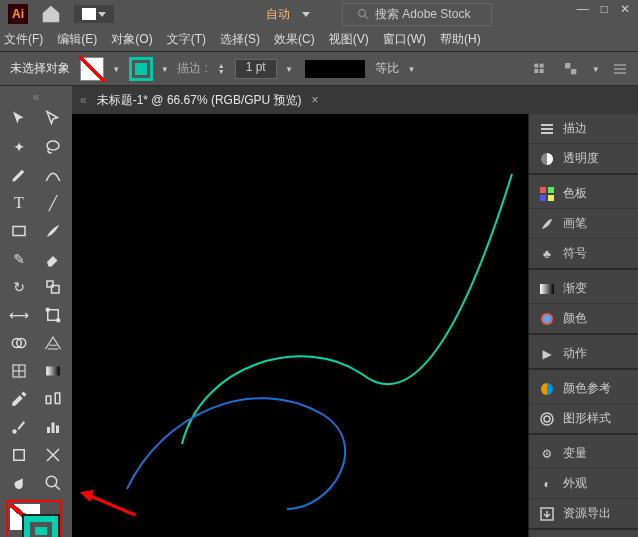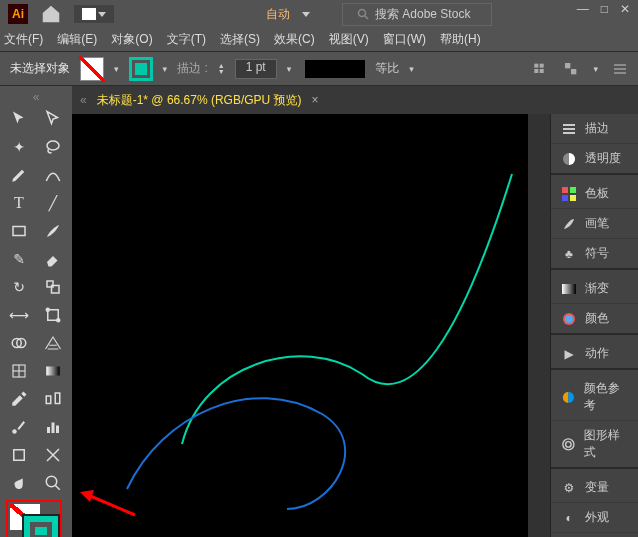--- a/index.html
+++ b/index.html
@@ -21,32 +21,32 @@
 .swatch-fill{width:24px;height:24px;background:#fff;position:relative;border:1px solid #888}
 .swatch-fill::after{content:"";position:absolute;left:-2px;top:-2px;right:-2px;bottom:-2px;background:linear-gradient(to top right,transparent 45%,red 45%,red 55%,transparent 55%)}
 .swatch-stroke{width:24px;height:24px;background:#00c8a8;border:3px solid #00c8a8;box-shadow:inset 0 0 0 3px #535353}
 .stroke-label{color:#aaa}
 .pt-box{width:42px;height:20px;background:#3a3a3a;border:1px solid #666;display:flex;justify-content:center}
 .pt-arrows{display:flex;flex-direction:column}
 .pt-arrows span{font-size:7px;line-height:6px}
 .ratio-box{width:60px;height:18px;background:#000;margin-left:4px}
 .right-icons{margin-left:auto;display:flex;gap:14px;align-items:center}
 .doc-tab-bar{height:28px;background:#383838;display:flex;align-items:center;margin-left:72px;padding-left:8px}
-.doc-tab{color:#fde047}
+.doc-tab{color:#e5e5e5}
 .close-x{margin-left:10px;color:#aaa;cursor:pointer}
 .toolbar{position:absolute;left:0;top:86px;width:72px;background:#535353;height:452px;padding:4px 6px}
 .tool-row{display:flex;gap:8px;margin-bottom:6px}
 .tool{width:26px;height:22px;display:flex;align-items:center;justify-content:center;color:#ddd;font-size:14px}
 .tool svg{width:18px;height:18px}
 .fill-stroke-box{position:relative;width:56px;height:50px;margin-top:4px;border:2px solid red}
 .fs-fill{position:absolute;left:2px;top:2px;width:30px;height:26px;background:#fff}
 .fs-fill::after{content:"";position:absolute;left:0;top:0;right:0;bottom:0;background:linear-gradient(to top right,transparent 44%,red 44%,red 56%,transparent 56%)}
 .fs-stroke{position:absolute;right:2px;bottom:2px;width:34px;height:30px;background:#00d0b0;border:6px solid #00d0b0;box-shadow:inset 0 0 0 5px #535353,0 0 0 2px #222}
 .canvas{position:absolute;left:72px;top:114px;right:110px;bottom:0;background:#000}
-.right-panel{position:absolute;right:0;top:114px;width:88px;bottom:0;background:#434343;border-left:1px solid #222}
+.right-panel{position:absolute;right:0;top:114px;width:110px;bottom:0;background:#434343;border-left:1px solid #222}
 .panel-item{display:flex;align-items:center;gap:8px;padding:6px 10px;border-bottom:1px solid #383838;cursor:pointer}
 .panel-item.sep{border-bottom:2px solid #2a2a2a;margin-bottom:4px}
 .picon{width:16px;height:16px;display:flex;align-items:center;justify-content:center}
 .arrow{position:absolute;left:80px;top:490px;width:60px;height:30px}
 .small-dd{font-size:9px;color:#ccc}
 </style>
 </head>
 <body>
 
 <div class="titlebar">

